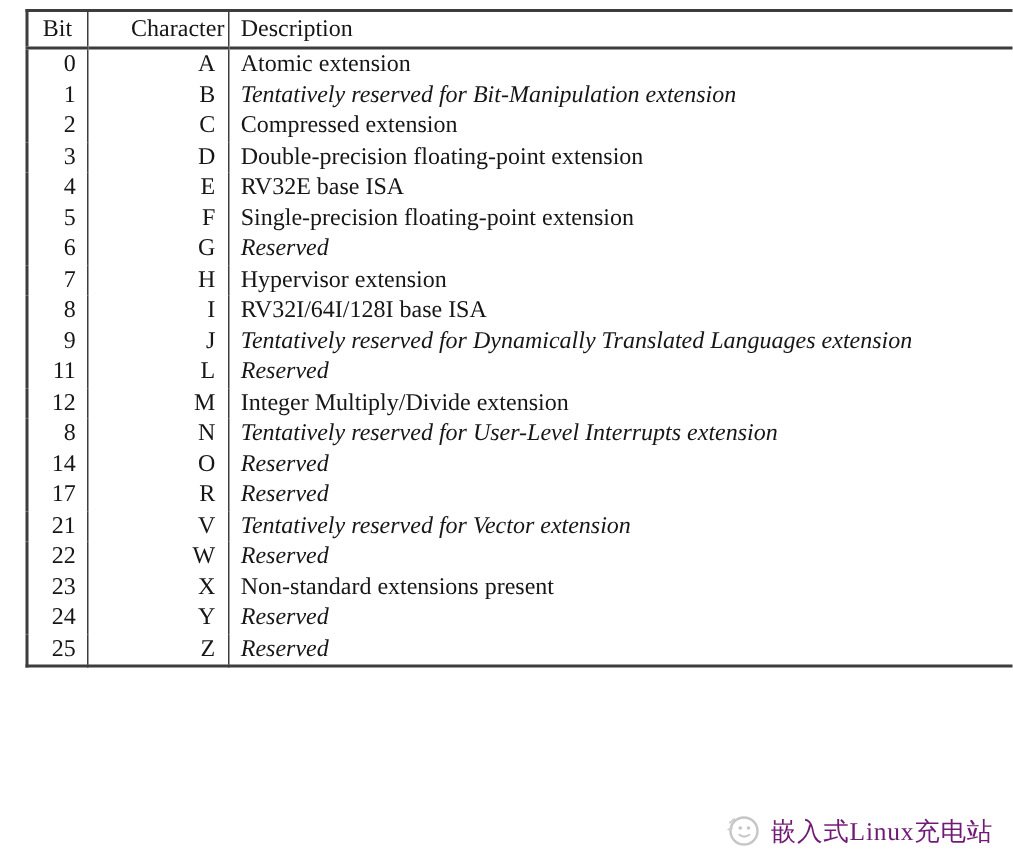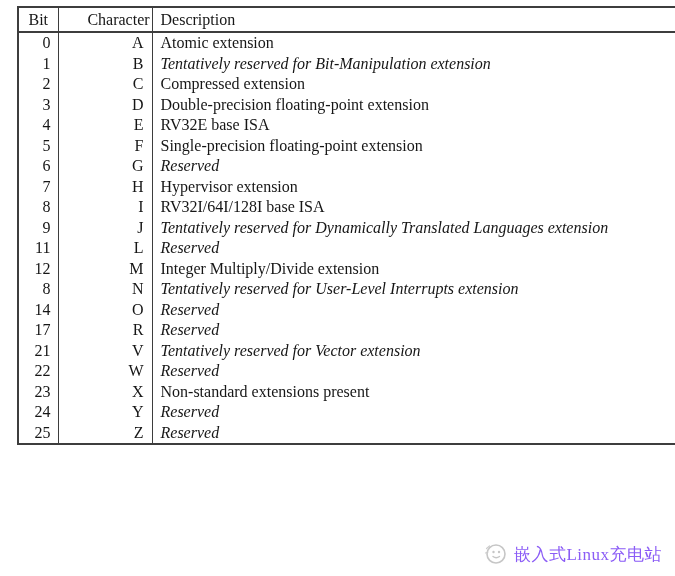--- a/index.html
+++ b/index.html
@@ -37,21 +37,21 @@
   .col-bit{border-right:1.5px solid #3d3d3d;text-align:right;padding-right:7px;}
   .col-char{border-right:1.5px solid #3d3d3d;text-align:right;padding-right:8px;padding-left:27px;}
   .col-desc{text-align:left;padding-left:8px;margin-top:16px;}
   th.col-bit, th.col-char{text-align:center;padding-right:0;}
   th.col-desc{text-align:left;padding-left:8px;}
   td.italic{font-style:italic;}
   .watermark{
     position:absolute;right:13px;bottom:9px;
     display:flex;align-items:center;gap:6px;
     font-size:17px;
-    color:#8b5cf6;
+    color:#701a75;
     text-shadow:1px 1px 0 #ffffff;
     letter-spacing:0.5px;
     user-select:none;
   }
   .wm-icon{display:inline-block;width:26px;height:26px;line-height:0;}
 </style>
 </head>
 <body>
 
 <div class="table-wrap">

